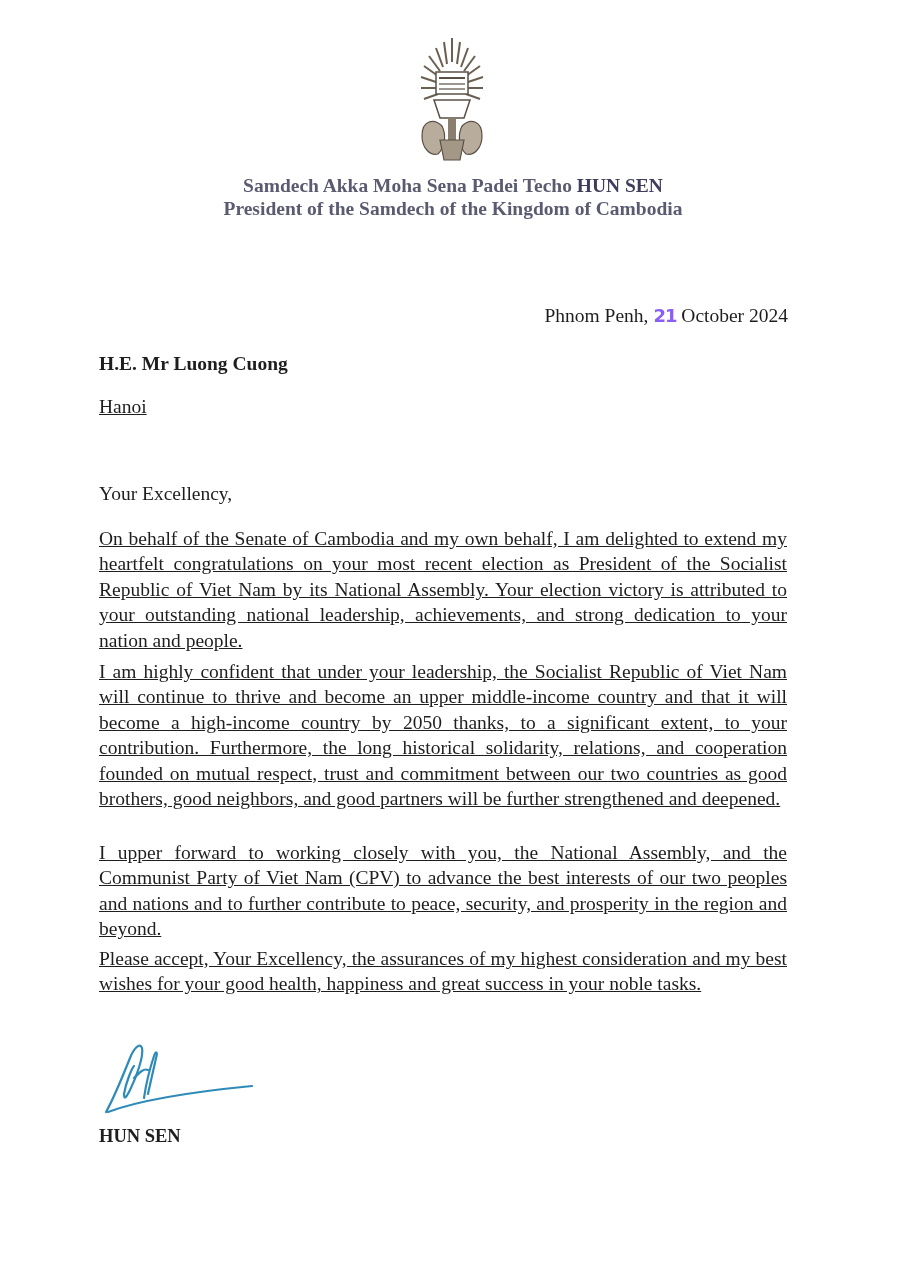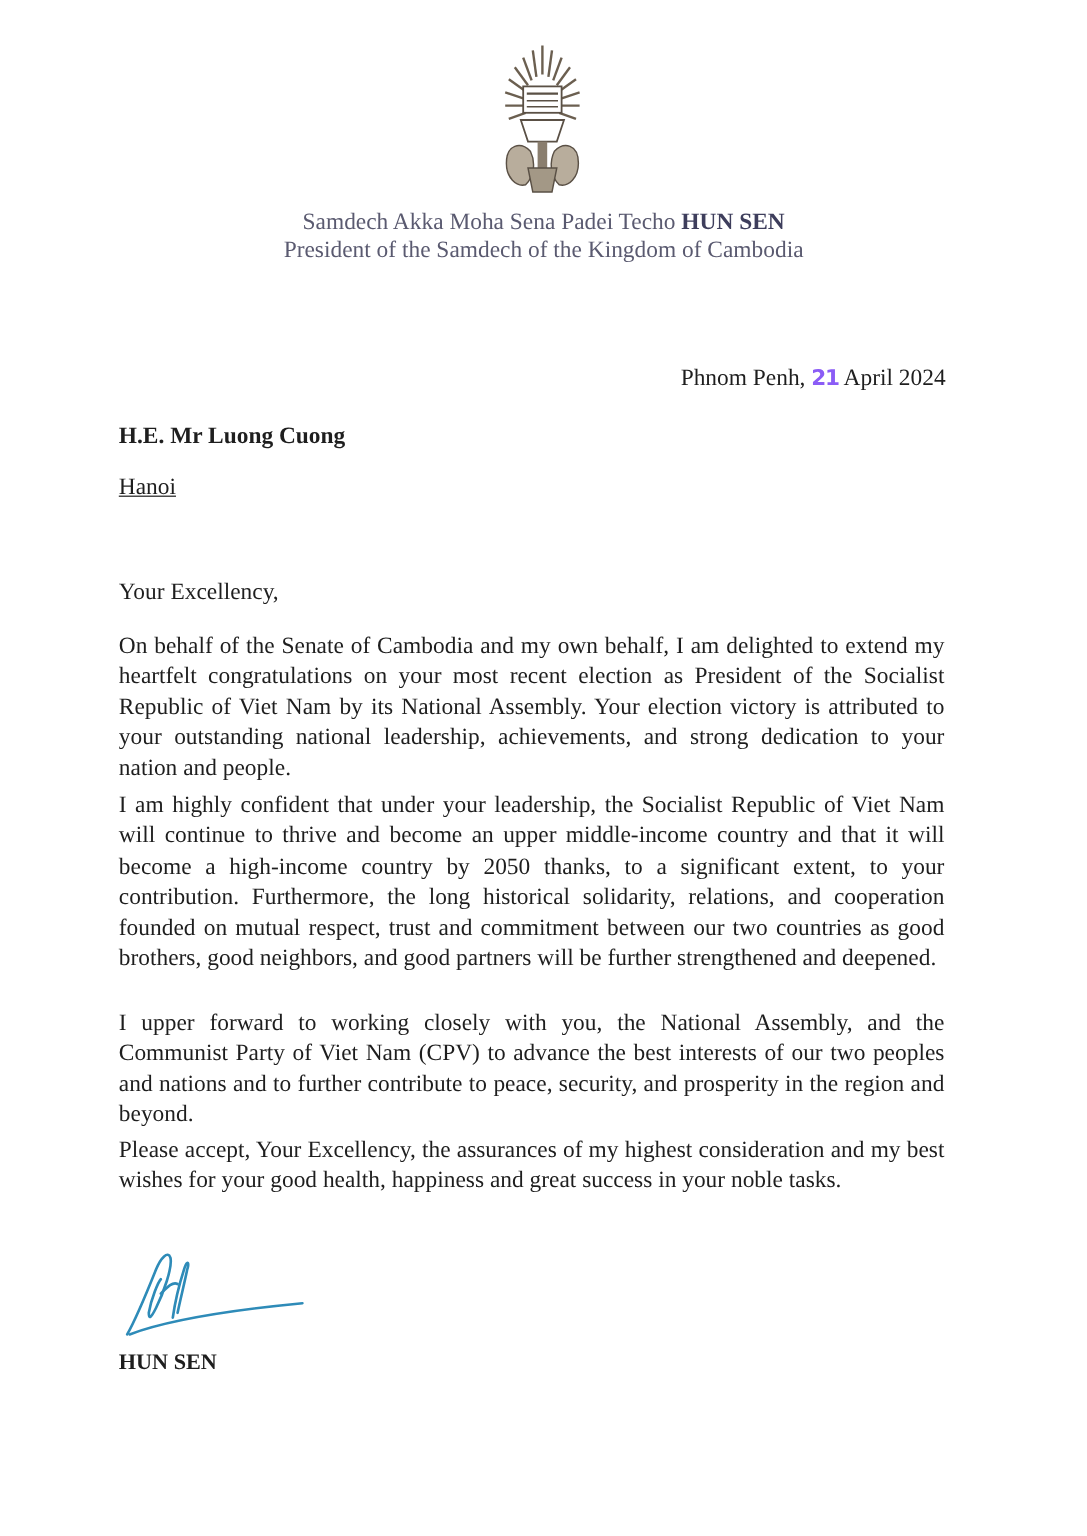--- a/index.html
+++ b/index.html
@@ -1,29 +1,29 @@
 <!DOCTYPE html>
 <html><head>
 <meta charset="utf-8">
 <style>
   html, body { margin: 0; padding: 0; }
   body {
     width: 906px; height: 1280px; background: #ffffff; position: relative; overflow: hidden;
     font-family: "Liberation Serif", serif; color: #1e1e1e;
   }
   .emblem { position: absolute; left: 416px; top: 34px; width: 72px; height: 130px; }
-  .letterhead { position: absolute; left: 0; width: 906px; text-align: center; color: #5a5a70; font-size: 19.5px; line-height: 23px; top: 174px; }
+  .letterhead { position: absolute; left: 0; width: 906px; text-align: center; color: #5a5a70; font-size: 19.5px; line-height: 23px; top: 174px; font-weight: bold; }
   .letterhead b { color: #3e3e5c; }
   .date { position: absolute; right: 118px; top: 305px; font-size: 19.5px; }
   .date .day { color: #8b5cf6; font-family: "DejaVu Sans", sans-serif; font-weight: bold; font-size: 18px; letter-spacing: -1px; }
   .addr { position: absolute; left: 99px; top: 352px; font-size: 19.5px; line-height: 24.5px; }
   .addr .name { font-weight: bold; }
   .addr .city { text-decoration: underline; margin-top: 18px; }
   .salutation { position: absolute; left: 99px; top: 483px; font-size: 19.5px; }
-  .body { position: absolute; left: 99px; width: 688px; font-size: 19.5px; line-height: 25.4px; text-align: justify; }
+  .body { position: absolute; left: 99px; width: 688px; font-size: 19.5px; line-height: 25.4px; text-align: justify; text-decoration: underline; }
   .p1 { top: 526px; }
   .p2 { top: 659px; }
   .p3 { top: 840px; }
   .p4 { top: 946px; }
   .body p { margin: 0; }
   .signature { position: absolute; left: 100px; top: 1038px; width: 160px; height: 80px; }
   .signer { position: absolute; left: 99px; top: 1126px; font-size: 18.5px; font-weight: bold; }
 </style>
 </head>
 <body>
@@ -61,21 +61,21 @@
   <div>
     <span>Samdech Akka Moha Sena Padei Techo</span>
     <b>HUN SEN</b>
   </div>
   <div>President of the Samdech of the Kingdom of Cambodia</div>
 </div>
 
 <div class="date">
   <span>Phnom Penh,</span>
   <span class="day">21</span>
-  <span>April 2024</span>
+  <span>October 2024</span>
 </div>
 
 <div class="addr">
   <div class="name">H.E. Mr Luong Cuong</div>
   <div class="city">Hanoi</div>
 </div>
 
 <div class="salutation">Your Excellency,</div>
 
 <div class="body p1">

